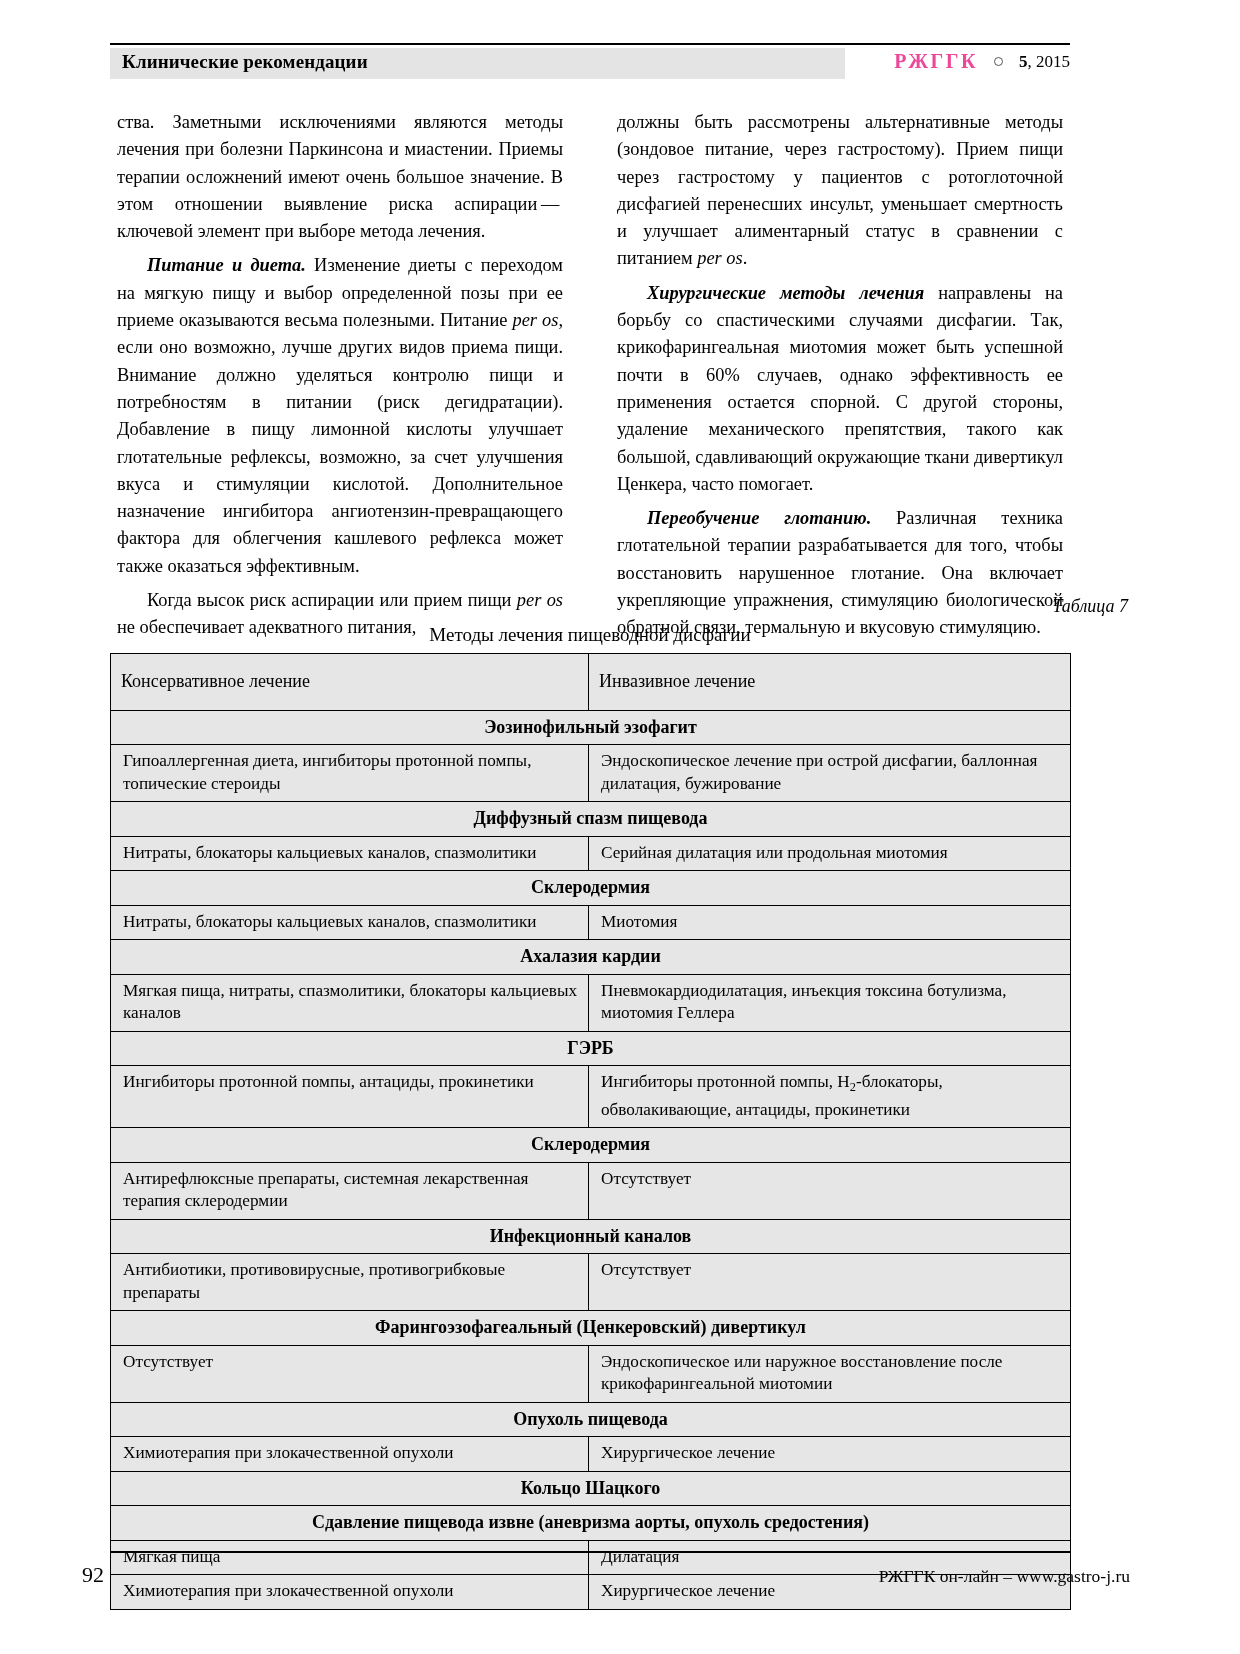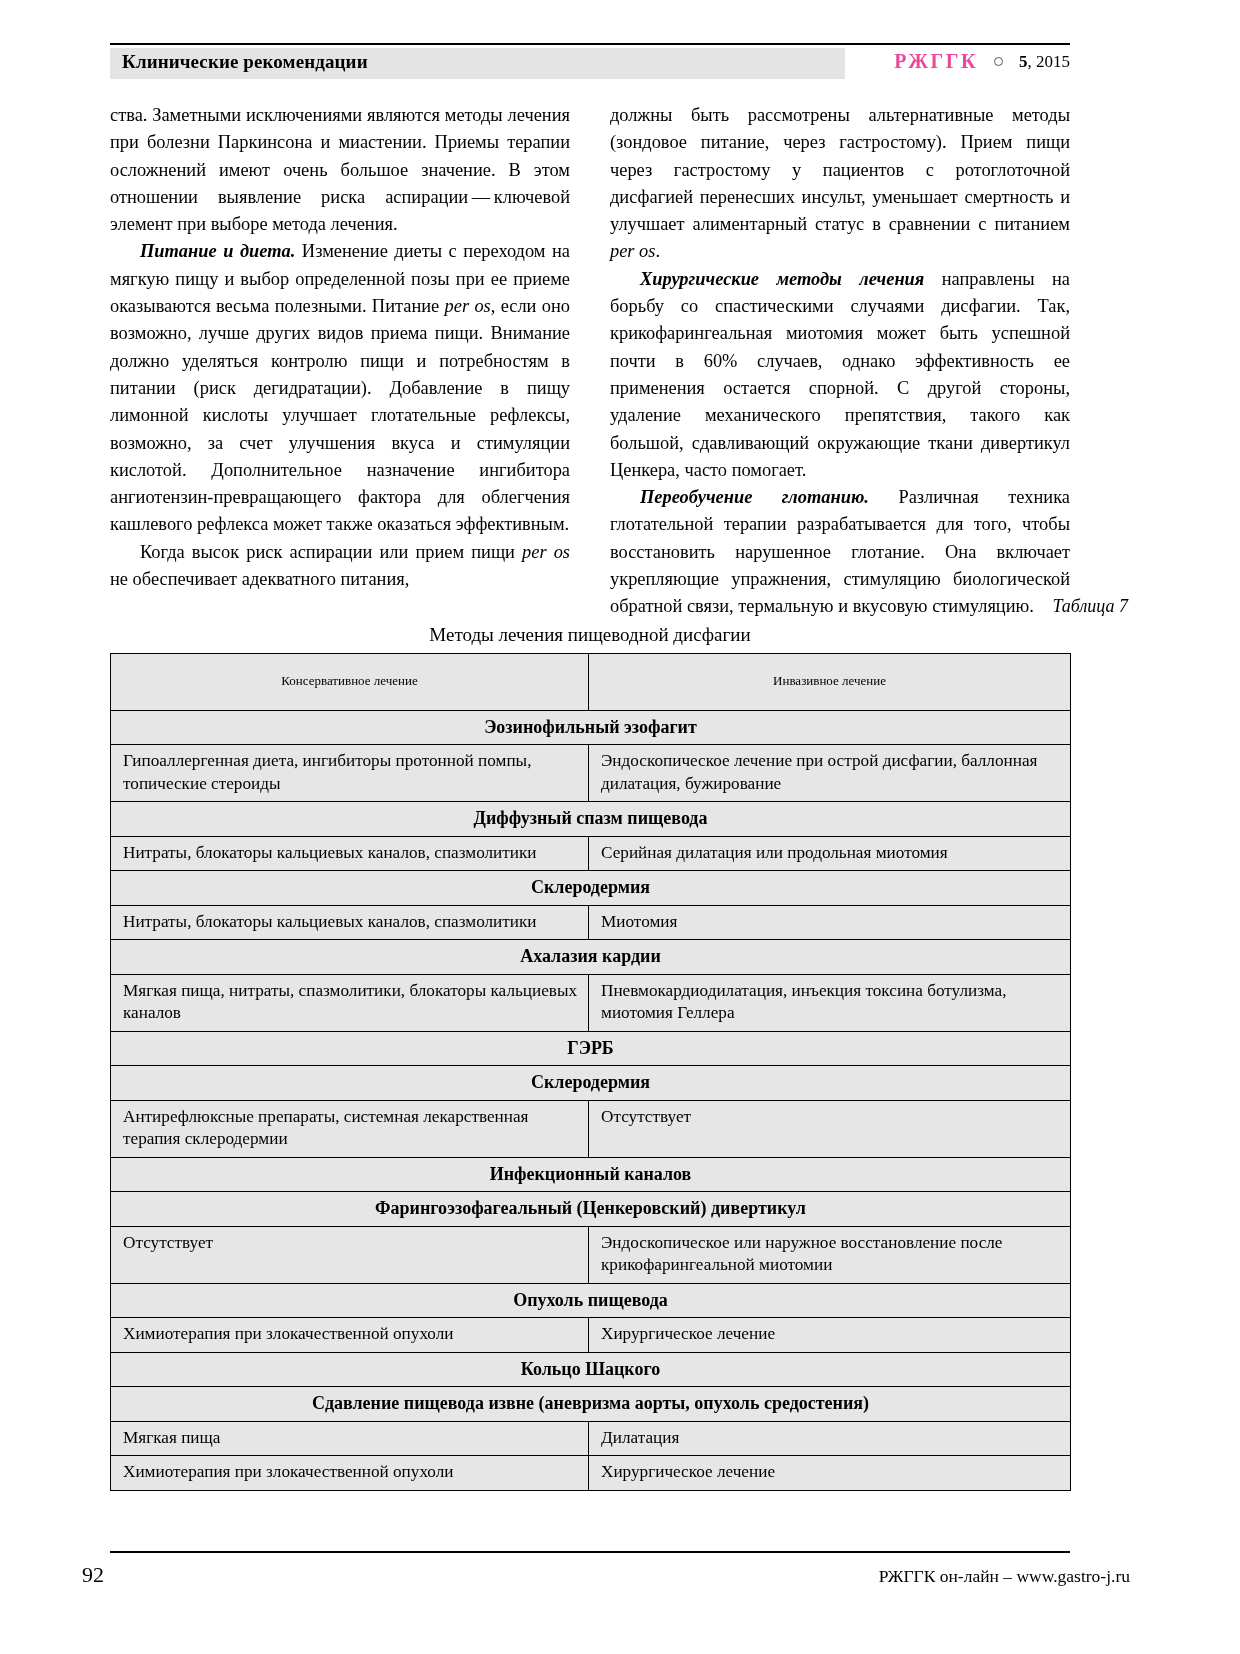--- a/index.html
+++ b/index.html
@@ -86,21 +86,21 @@
   .columns {
     position: absolute;
     left: 110px;
     top: 102px;
     width: 960px;
     display: flex;
     gap: 40px;
   }
   .col { width: 460px; }
   .col p {
-    margin: 0;
+    margin: 7px;
     font-size: 18.4px;
     line-height: 27.3px;
     text-align: justify;
     text-justify: inter-word;
     hyphens: manual;
   }
   .col p.indent { text-indent: 30px; }
   .runin {
     font-weight: bold;
     font-style: italic;
@@ -139,24 +139,23 @@
   }
   table.methods td {
     border: 1.6px solid #000;
     background: #e6e6e6;
     font-size: 17.2px;
     line-height: 22.5px;
     vertical-align: top;
     padding: 5px 10px 6px 12px;
   }
   table.methods td.colhead {
-    text-align: center;
     vertical-align: middle;
     padding: 16px 10px 17px;
-    font-size: 13px;
+    font-size: 18px;
   }
   table.methods td.section {
     text-align: center;
     font-weight: bold;
     font-size: 18px;
     padding: 5px 10px 6px;
     margin-left: 27px;
   }
   col.c1 { width: 478px; }
   col.c2 { width: 482px; }
@@ -252,28 +251,36 @@
             <td class="section" colspan="2">Ахалазия кардии</td>
           </tr>
           <tr>
             <td>Мягкая пища, нитраты, спазмолитики, блокаторы кальциевых каналов</td>
             <td>Пневмокардиодилатация, инъекция токсина ботулизма, миотомия Геллера</td>
           </tr>
           <tr>
             <td class="section" colspan="2">ГЭРБ</td>
           </tr>
           <tr>
+            <td>Ингибиторы протонной помпы, антациды, прокинетики</td>
+            <td>Ингибиторы протонной помпы, H<sub>2</sub>-блокаторы, обволакивающие, антациды, прокинетики</td>
+          </tr>
+          <tr>
             <td class="section" colspan="2">Склеродермия</td>
           </tr>
           <tr>
             <td>Антирефлюксные препараты, системная лекарственная терапия склеродермии</td>
             <td>Отсутствует</td>
           </tr>
           <tr>
             <td class="section" colspan="2">Инфекционный каналов</td>
+          </tr>
+          <tr>
+            <td>Антибиотики, противовирусные, противогрибковые препараты</td>
+            <td>Отсутствует</td>
           </tr>
           <tr>
             <td class="section" colspan="2">Фарингоэзофагеальный (Ценкеровский) дивертикул</td>
           </tr>
           <tr>
             <td>Отсутствует</td>
             <td>Эндоскопическое или наружное восстановление после крикофарингеальной миотомии</td>
           </tr>
           <tr>
             <td class="section" colspan="2">Опухоль пищевода</td>

